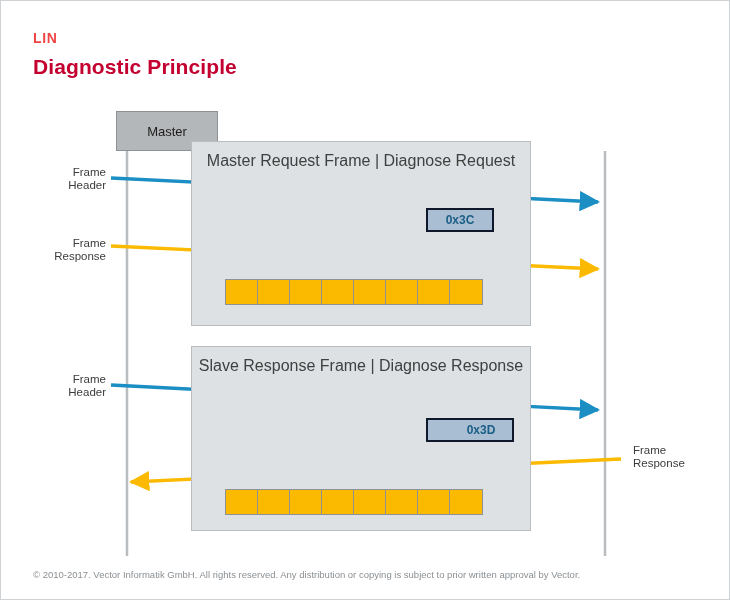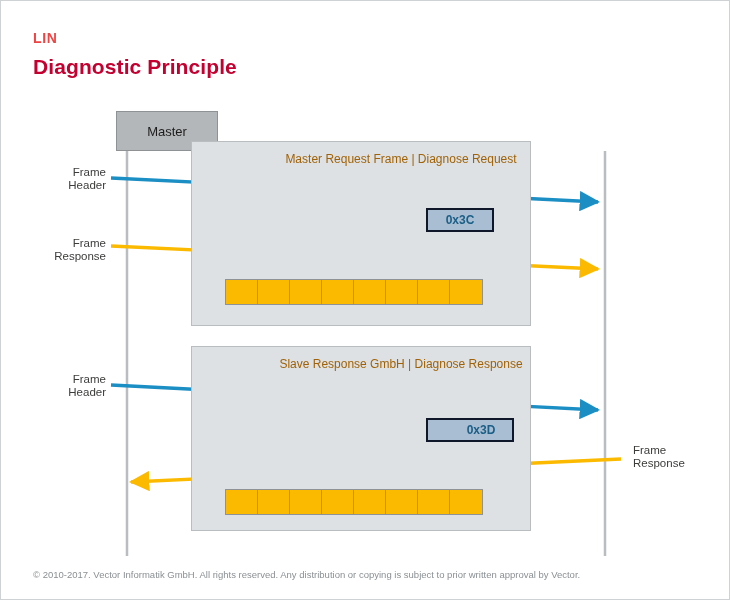--- a/index.html
+++ b/index.html
@@ -73,23 +73,22 @@
   }
   #frame-block-1 { left: 190px; top: 140px; width: 340px; height: 185px; }
   #frame-block-2 { left: 190px; top: 345px; width: 340px; height: 185px; }
 
   .frame-block-title {
     position: absolute;
     left: 0;
     top: 10px;
     width: 100%;
     text-align: center;
-    font-size: 12px;
-    color: #a16207;
-    padding-left: 40px;
+    font-size: 16px;
+    color: #404040;
   }
 
   
   .hex-box {
     position: absolute;
     background: #a9bed2;
     border: 2px solid #0f172a;
     box-sizing: border-box;
     display: flex;
     align-items: center;
@@ -189,21 +188,21 @@
 
   <div class="node-box" id="node-master">
     <span>Master</span>
   </div>
 
   <div class="frame-block" id="frame-block-1">
     <div class="frame-block-title">Master Request Frame | Diagnose Request</div>
   </div>
 
   <div class="frame-block" id="frame-block-2">
-    <div class="frame-block-title">Slave Response GmbH | Diagnose Response</div>
+    <div class="frame-block-title">Slave Response Frame | Diagnose Response</div>
   </div>
 
   <div class="hex-box" id="hex-box-1">
     <span>0x3C</span>
   </div>
   <div class="hex-box" id="hex-box-2">
     <span>0x3D</span>
   </div>
 
   <div class="byte-row" id="byte-row-1">

